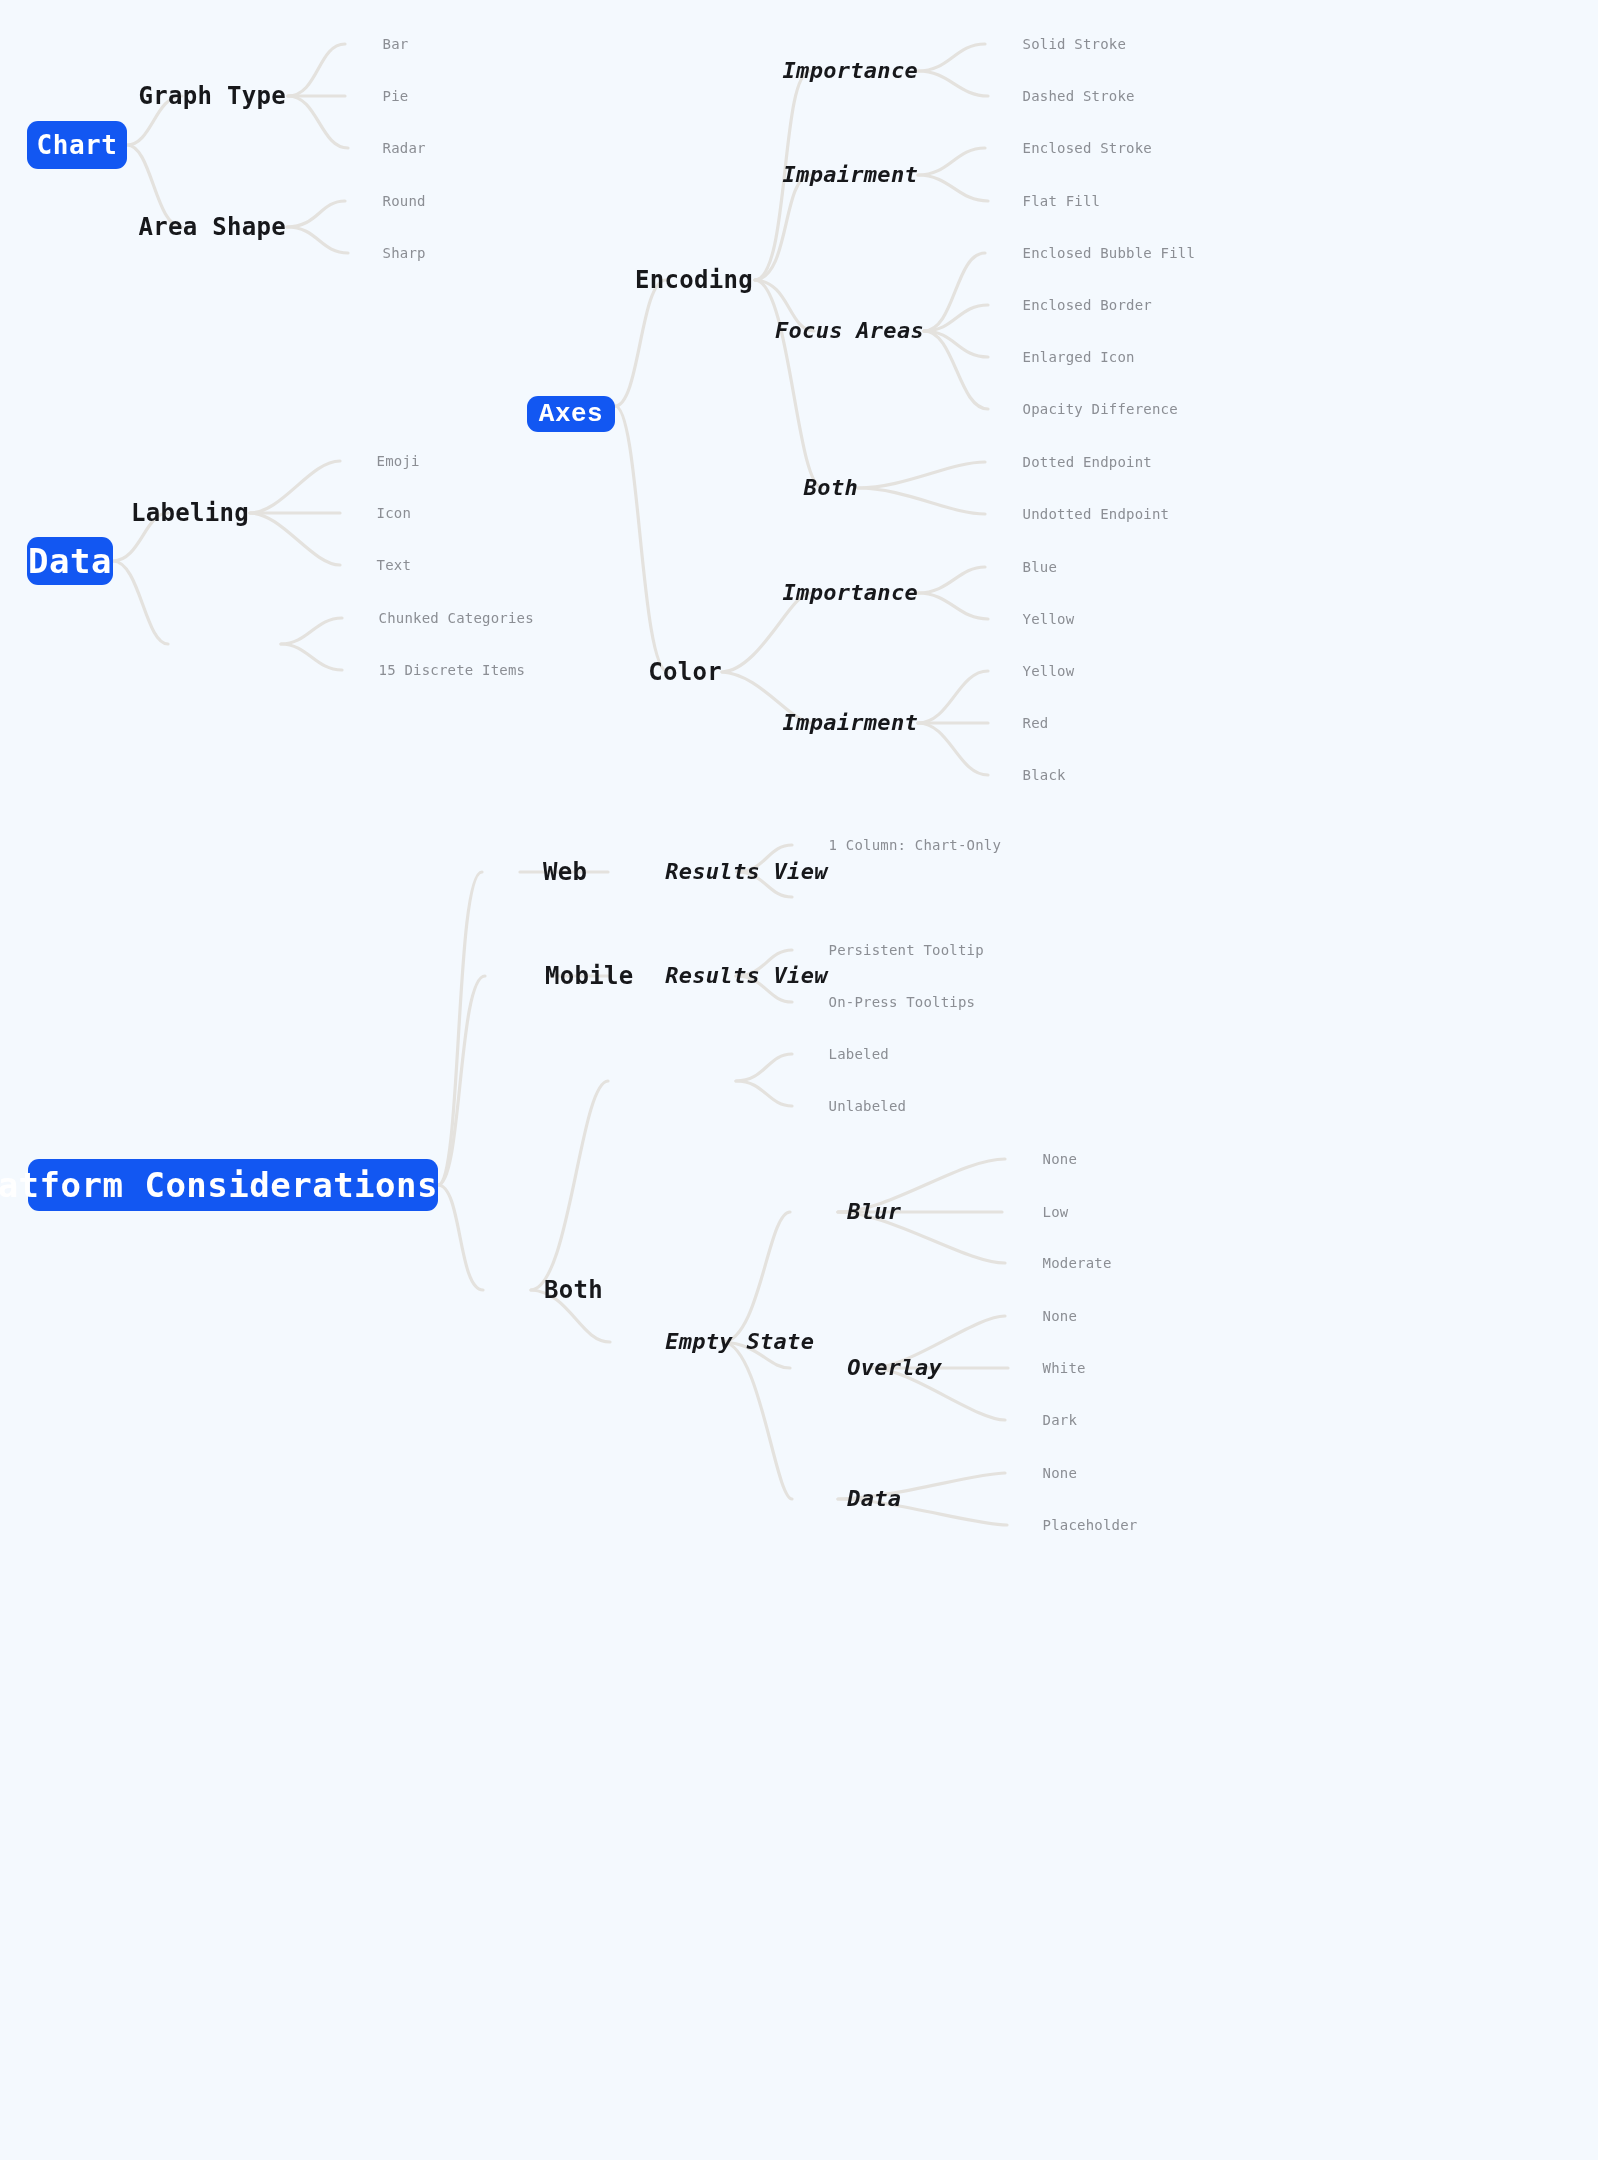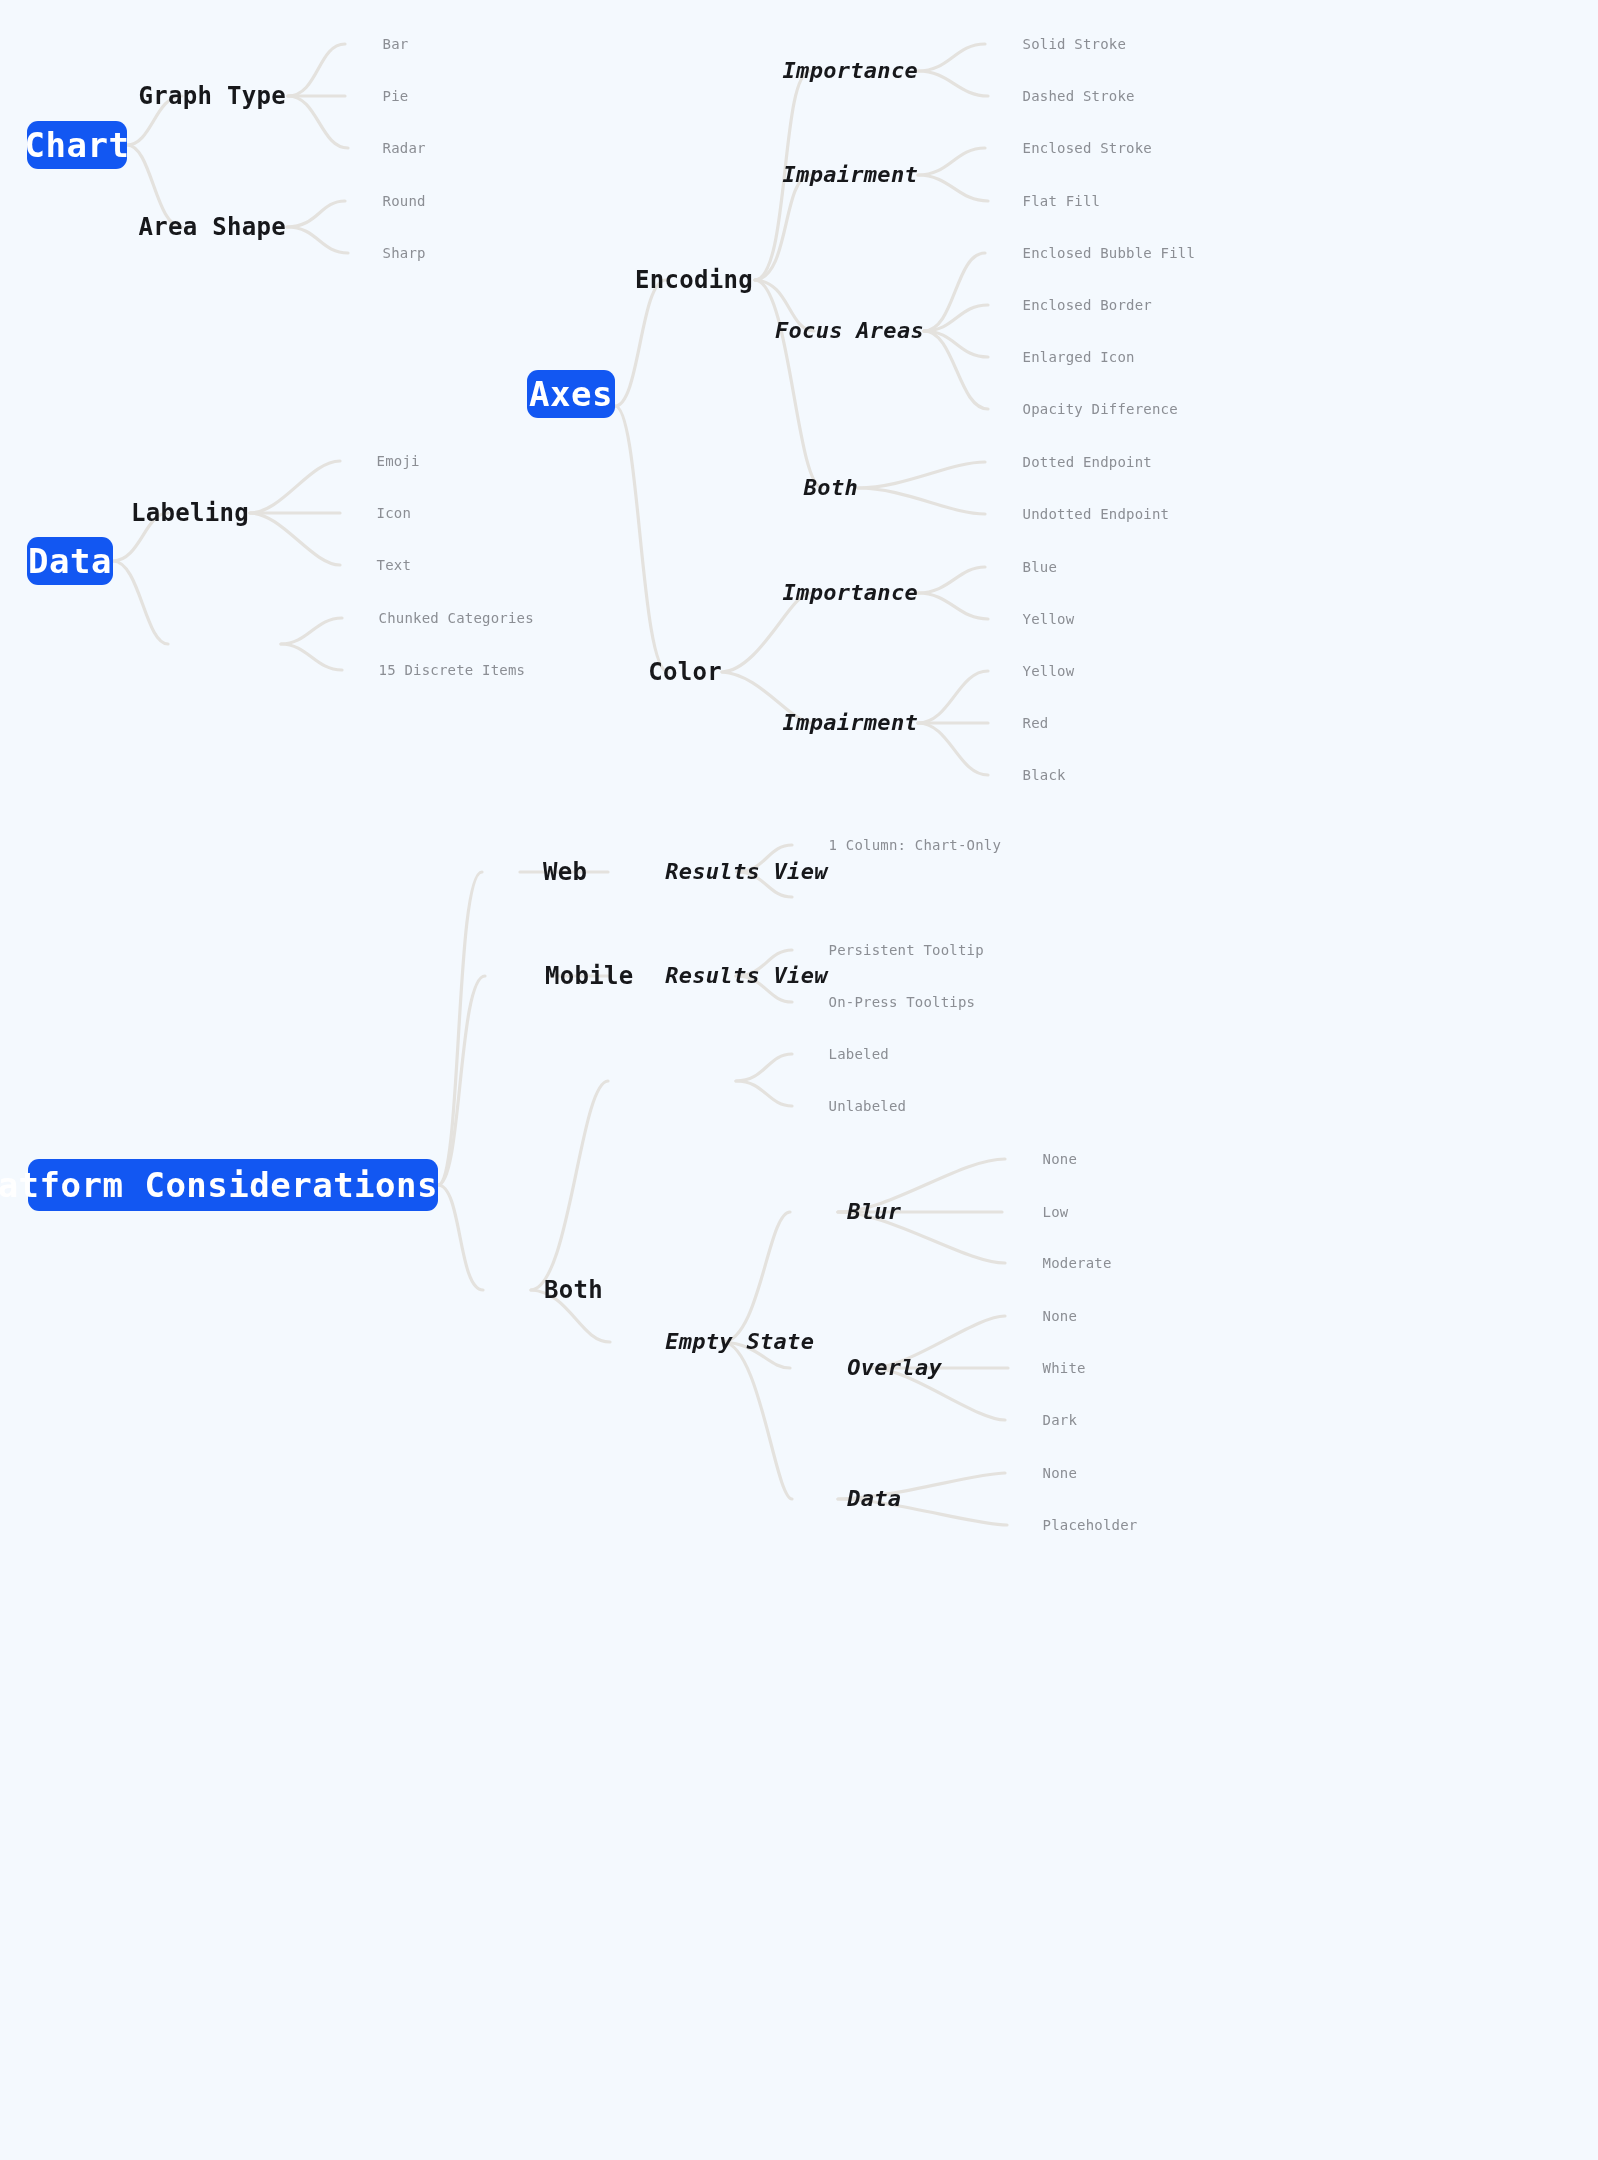--- a/index.html
+++ b/index.html
@@ -38,21 +38,21 @@
     background: #1257f2;
     color: #ffffff;
     border-radius: 11px;
     font-weight: bold;
     letter-spacing: 0.5px;
     display: flex;
     align-items: center;
     justify-content: center;
     box-sizing: border-box;
   }
-  .root.r-chart   { font-size: 34px; }
+  .root.r-chart   { font-size: 26px; }
   .root.r-data    { font-size: 34px; }
   .root.r-plat    { font-size: 34px; }
 
   
   .lvl1 {
     color: #17181b;
     font-weight: bold;
     font-size: 24px;
     letter-spacing: 0.3px;
   }
@@ -175,21 +175,21 @@
   </div>
 
   <div class="node root r-data anchor-c" style="left:70px; top:561px; width:86px; height:48px;">
     <span>Data</span>
   </div>
 
   <div class="node root r-plat anchor-c" style="left:233px; top:1185px; width:410px; height:52px;justify-content:flex-end;">
     <span>Platform Considerations</span>
   </div>
 
-  <div class="node root r-chart anchor-c" style="left:571px; top:394px; width:88px; height:48px;">
+  <div class="node root r-chart anchor-c" style="left:571px; top:414px; width:88px; height:36px;font-family:Liberation Mono, monospace;">
     <span>Axes</span>
   </div>
 
   <div class="node lvl1 anchor-r" style="left:286px; top:96px;">
     <span>Graph Type</span>
   </div>
   <div class="node leaf anchor-l" style="left:348px; top:44px;">
     <span>Bar</span>
   </div>
   <div class="node leaf anchor-l" style="left:348px; top:96px;">

